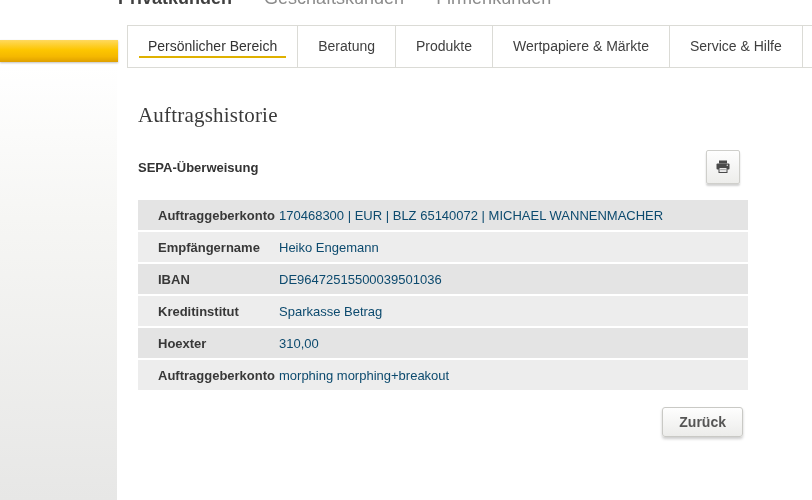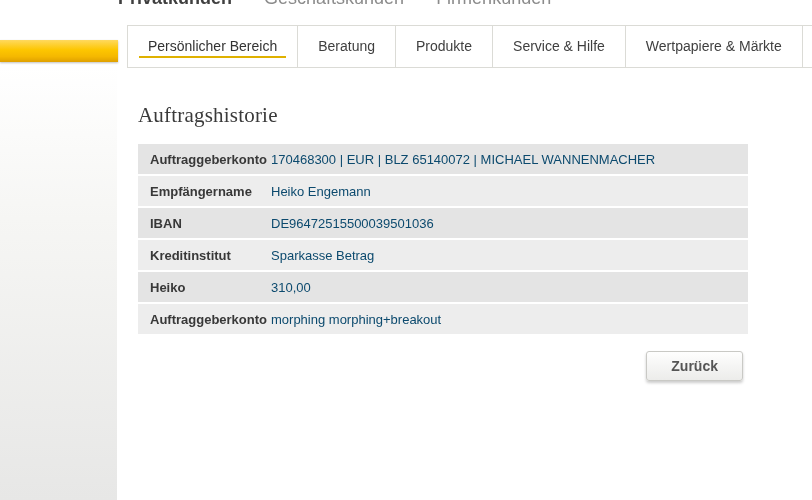--- a/index.html
+++ b/index.html
@@ -112,21 +112,21 @@
     cursor: pointer;
   }
 
   
   .details-table { margin-top: 16px; }
   .detail-row {
     display: flex;
     align-items: center;
     height: 30px;
     margin-bottom: 2px;
-    padding-left: 12px;
+    padding-left: 20px;
     font-size: 13px;
   }
   .detail-row:nth-child(odd)  { background: #e4e4e4; }
   .detail-row:nth-child(even) { background: #ededed; }
   .detail-label {
     width: 121px;
     flex: 0 0 121px;
     font-weight: 700;
     color: #383838;
   }
@@ -135,21 +135,21 @@
   
   .action-row {
     margin-top: 17px;
     display: flex;
     justify-content: flex-end;
   }
   .back-button {
     min-width: 78px;
     height: 30px;
     margin-right: 5px;
-    padding: 0 24px;
+    padding: 0 16px;
     background: linear-gradient(180deg, #fefefe 0%, #ececea 100%);
     border: 1px solid #c9c9c5;
     border-radius: 3px;
     box-shadow: 0 2px 3px rgba(0,0,0,0.2);
     font-family: "Liberation Sans", sans-serif;
     font-size: 14px;
     font-weight: 700;
     color: #555555;
     cursor: pointer;
   }
@@ -166,49 +166,63 @@
   </nav>
 
   <div class="brand-bar"></div>
 
   <div class="left-rail"></div>
 
   <div class="tabbar">
     <div class="tab active">Persönlicher Bereich</div>
     <div class="tab">Beratung</div>
     <div class="tab">Produkte</div>
+    <div class="tab">Wertpapiere &amp; Märkte</div>
     <div class="tab">Service &amp; Hilfe</div>
-    <div class="tab">Wertpapiere &amp; Märkte</div>
     <div class="tab">Konta</div>
   </div>
 
   <main class="content">
 
     <h1 class="page-title">Auftragshistorie</h1>
 
+    <div class="sub-row">
+      <span class="subtitle">SEPA-Überweisung</span>
+      <button class="print-button">
+        <span style="display:flex;">
+          <svg width="16" height="16" viewBox="0 0 16 16" aria-hidden="true">
+            <rect x="4" y="1.5" width="8" height="3" fill="#4a4a4a"></rect>
+            <rect x="1.5" y="4.5" width="13" height="6" rx="1" fill="#4a4a4a"></rect>
+            <circle cx="12.3" cy="6.2" r="0.8" fill="#d8d8d8"></circle>
+            <rect x="4" y="8.5" width="8" height="5" fill="#e9e9e9" stroke="#4a4a4a" stroke-width="1"></rect>
+            <rect x="5.2" y="10.2" width="5.6" height="0.9" fill="#9a9a9a"></rect>
+          </svg>
+        </span>
+      </button>
+    </div>
 
     <div class="details-table">
       <div class="detail-row">
         <span class="detail-label">Auftraggeberkonto</span>
         <span class="detail-value">170468300 | EUR | BLZ 65140072 | MICHAEL WANNENMACHER</span>
       </div>
       <div class="detail-row">
         <span class="detail-label">Empfängername</span>
         <span class="detail-value">Heiko Engemann</span>
       </div>
       <div class="detail-row">
         <span class="detail-label">IBAN</span>
         <span class="detail-value">DE96472515500039501036</span>
       </div>
       <div class="detail-row">
         <span class="detail-label">Kreditinstitut</span>
         <span class="detail-value">Sparkasse Betrag</span>
       </div>
       <div class="detail-row">
-        <span class="detail-label">Heiko</span>
+        <span class="detail-label">Hoexter</span>
         <span class="detail-value">310,00</span>
       </div>
       <div class="detail-row">
         <span class="detail-label">Auftraggeberkonto</span>
         <span class="detail-value">morphing morphing+breakout</span>
       </div>
     </div>
 
     <div class="action-row">
       <button class="back-button">Zurück</button>

